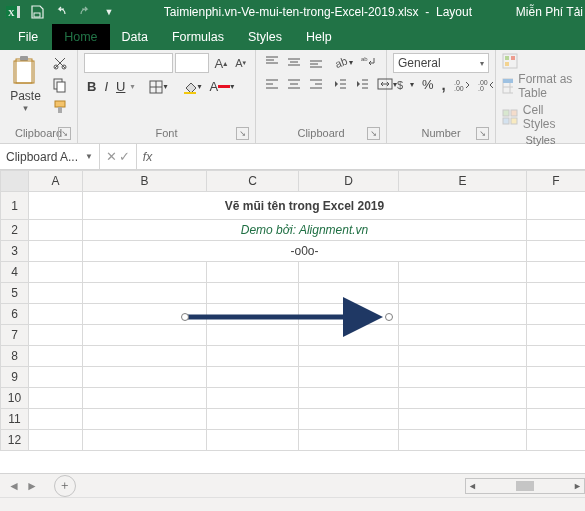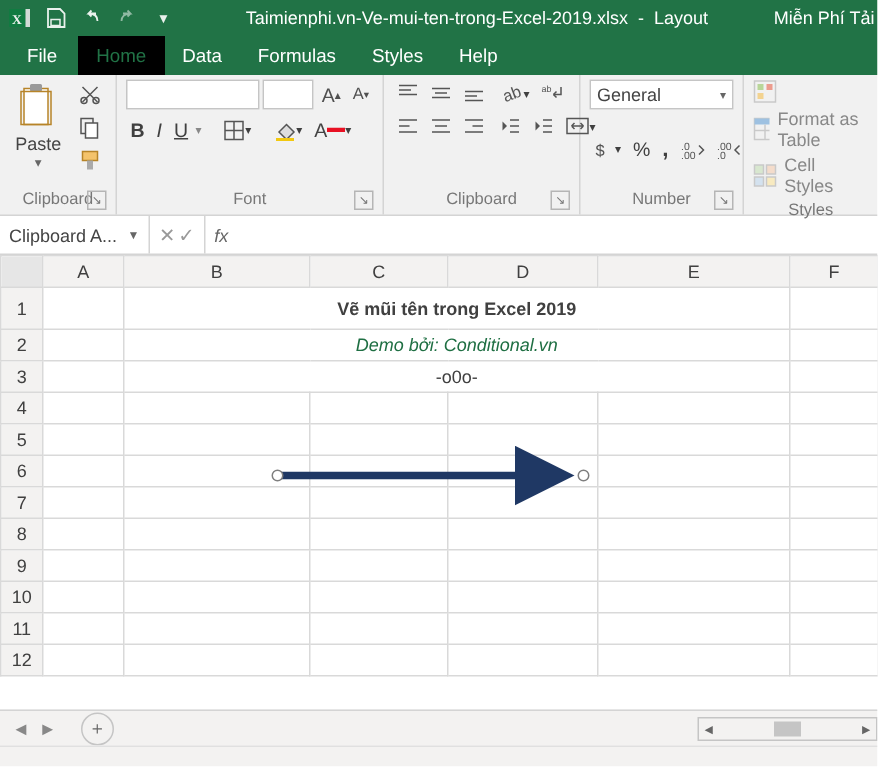--- a/index.html
+++ b/index.html
@@ -140,21 +140,21 @@
     color: #444;
     margin-top: 2px;
   }
   .col-stack { display:flex; flex-direction:column; gap:2px; }
   .font-cols { display:flex; flex-direction:column; gap:4px; width:165px;}
   .mono-box {
     height:20px; border:1px solid #c5c5c5; background:#fff; display:flex; align-items:center; padding:0 4px; font-size:12px; color:#888;
   }
   .grey-icon { color:#505050; }
   .align-cols{display:flex; flex-direction:column; gap:4px; width:118px;}
-  .num-cols{display:flex; flex-direction:column; gap:16px; width:96px;}
+  .num-cols{display:flex; flex-direction:column; gap:1px; width:96px;}
   .style-cols{display:flex;flex-direction:column;gap:3px;}
   .style-item{display:flex;align-items:center;gap:5px;font-size:12px;color:#888;}
   .style-item svg{opacity:.55;}
 
   
   .formula-row {
     height: 26px;
     border-bottom: 1px solid #d4d4d4;
     display: flex;
     align-items: stretch;
@@ -617,21 +617,21 @@
   </tr>
   <tr style="height:28px;">
     <th class="row-h">1</th>
     <td></td>
     <td colspan="4" class="cell-title">Vẽ mũi tên trong Excel 2019</td>
     <td></td>
   </tr>
   <tr>
     <th class="row-h">2</th>
     <td></td>
-    <td colspan="4" class="cell-demo">Demo bởi: Conditional.vn</td>
+    <td colspan="4" class="cell-demo">Demo bởi: Alignment.vn</td>
     <td></td>
   </tr>
   <tr>
     <th class="row-h">3</th>
     <td></td>
     <td colspan="4" class="cell-ooo">-o0o-</td>
     <td></td>
   </tr>
   <tr>
           <th class="row-h">4</th>

